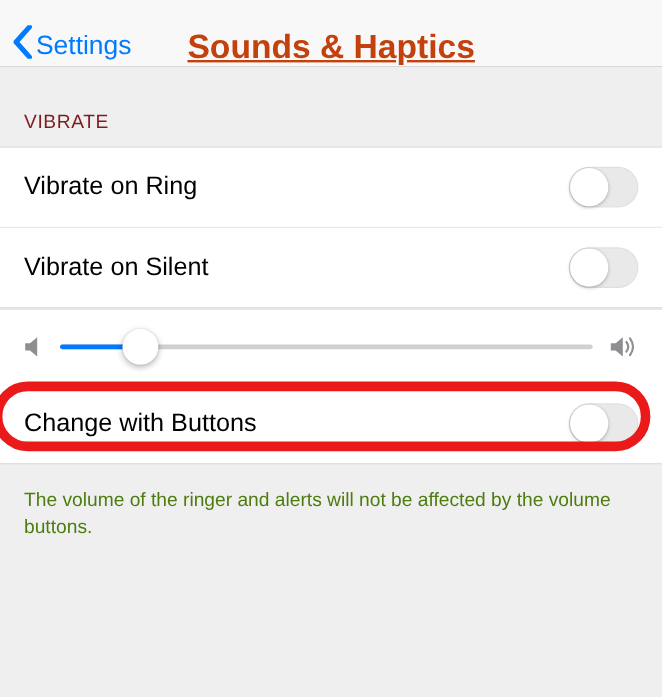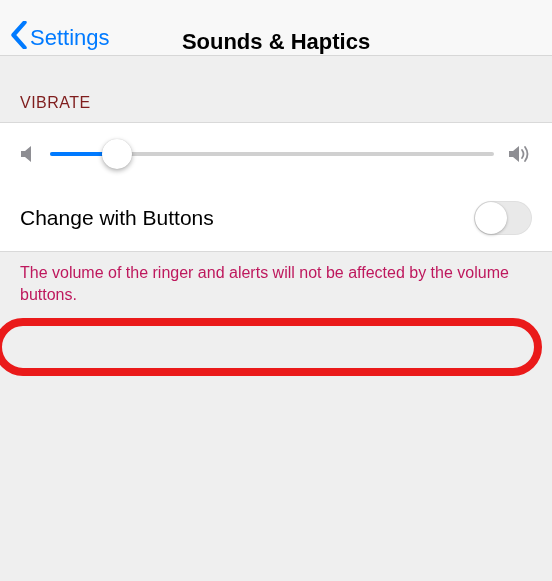--- a/index.html
+++ b/index.html
@@ -24,24 +24,25 @@
     font-size: 22px;
     padding-left: 10px;
     gap: 2px;
     cursor: pointer;
   }
   .back svg { width: 18px; height: 28px; }
   .title {
     position: absolute;
     left: 0; right: 0;
     text-align: center;
-    font-size: 22px;
+    font-size: 28px;
     font-weight: 700;
-    color: #000000;
+    color: #c2410c;
     pointer-events: none;
+    text-decoration: underline;
   }
   .content {
     height: 525px;
     overflow-y: auto;
     background: #efefef;
     position: relative;
   }
   .scrollbar {
     position: absolute;
     right: 0; top: 0;
@@ -115,22 +116,22 @@
     top: 50%;
     width: 30px; height: 30px;
     background: #fff;
     border-radius: 50%;
     transform: translate(-50%, -50%);
     box-shadow: 0 2px 5px rgba(0,0,0,0.3), 0 0 1px rgba(0,0,0,0.2);
   }
   .footer-text {
     font-size: 16px;
     line-height: 1.35;
-    color: #be185d;
-    padding: 10px 20px 20px 20px;
+    color: #4d7c0f;
+    padding: 20px 20px 20px 20px;
   }
   .speaker-icon svg { display: block; }
   .highlight-frame {
     position: absolute;
     border: 8px solid #ea1a1a;
     border-radius: 36px;
     pointer-events: none;
   }
 </style>
 </head>
@@ -144,20 +145,34 @@
       </svg>
     </span>
     <span>Settings</span>
   </div>
   <div class="title">Sounds &amp; Haptics</div>
 </div>
 
 <div class="content">
 
   <div class="section-label">Vibrate</div>
+  <div class="group">
+    <div class="row">
+      <span class="row-label">Vibrate on Ring</span>
+      <span class="switch">
+          <span class="knob"></span>
+        </span>
+    </div>
+    <div class="row">
+      <span class="row-label">Vibrate on Silent</span>
+      <span class="switch">
+          <span class="knob"></span>
+        </span>
+    </div>
+  </div>
 
   <div class="group" style="position:relative;">
     <div class="slider-row">
       <span class="speaker-icon">
         <svg width="16" height="18" viewBox="0 0 16 18">
           <path d="M1 6 H5 L11 1 V17 L5 12 H1 Z" fill="#8e8e93"></path>
         </svg>
       </span>
       <div class="slider-track">
         <div class="slider-fill" id="slider-fill" style="width: 15%;"></div>

